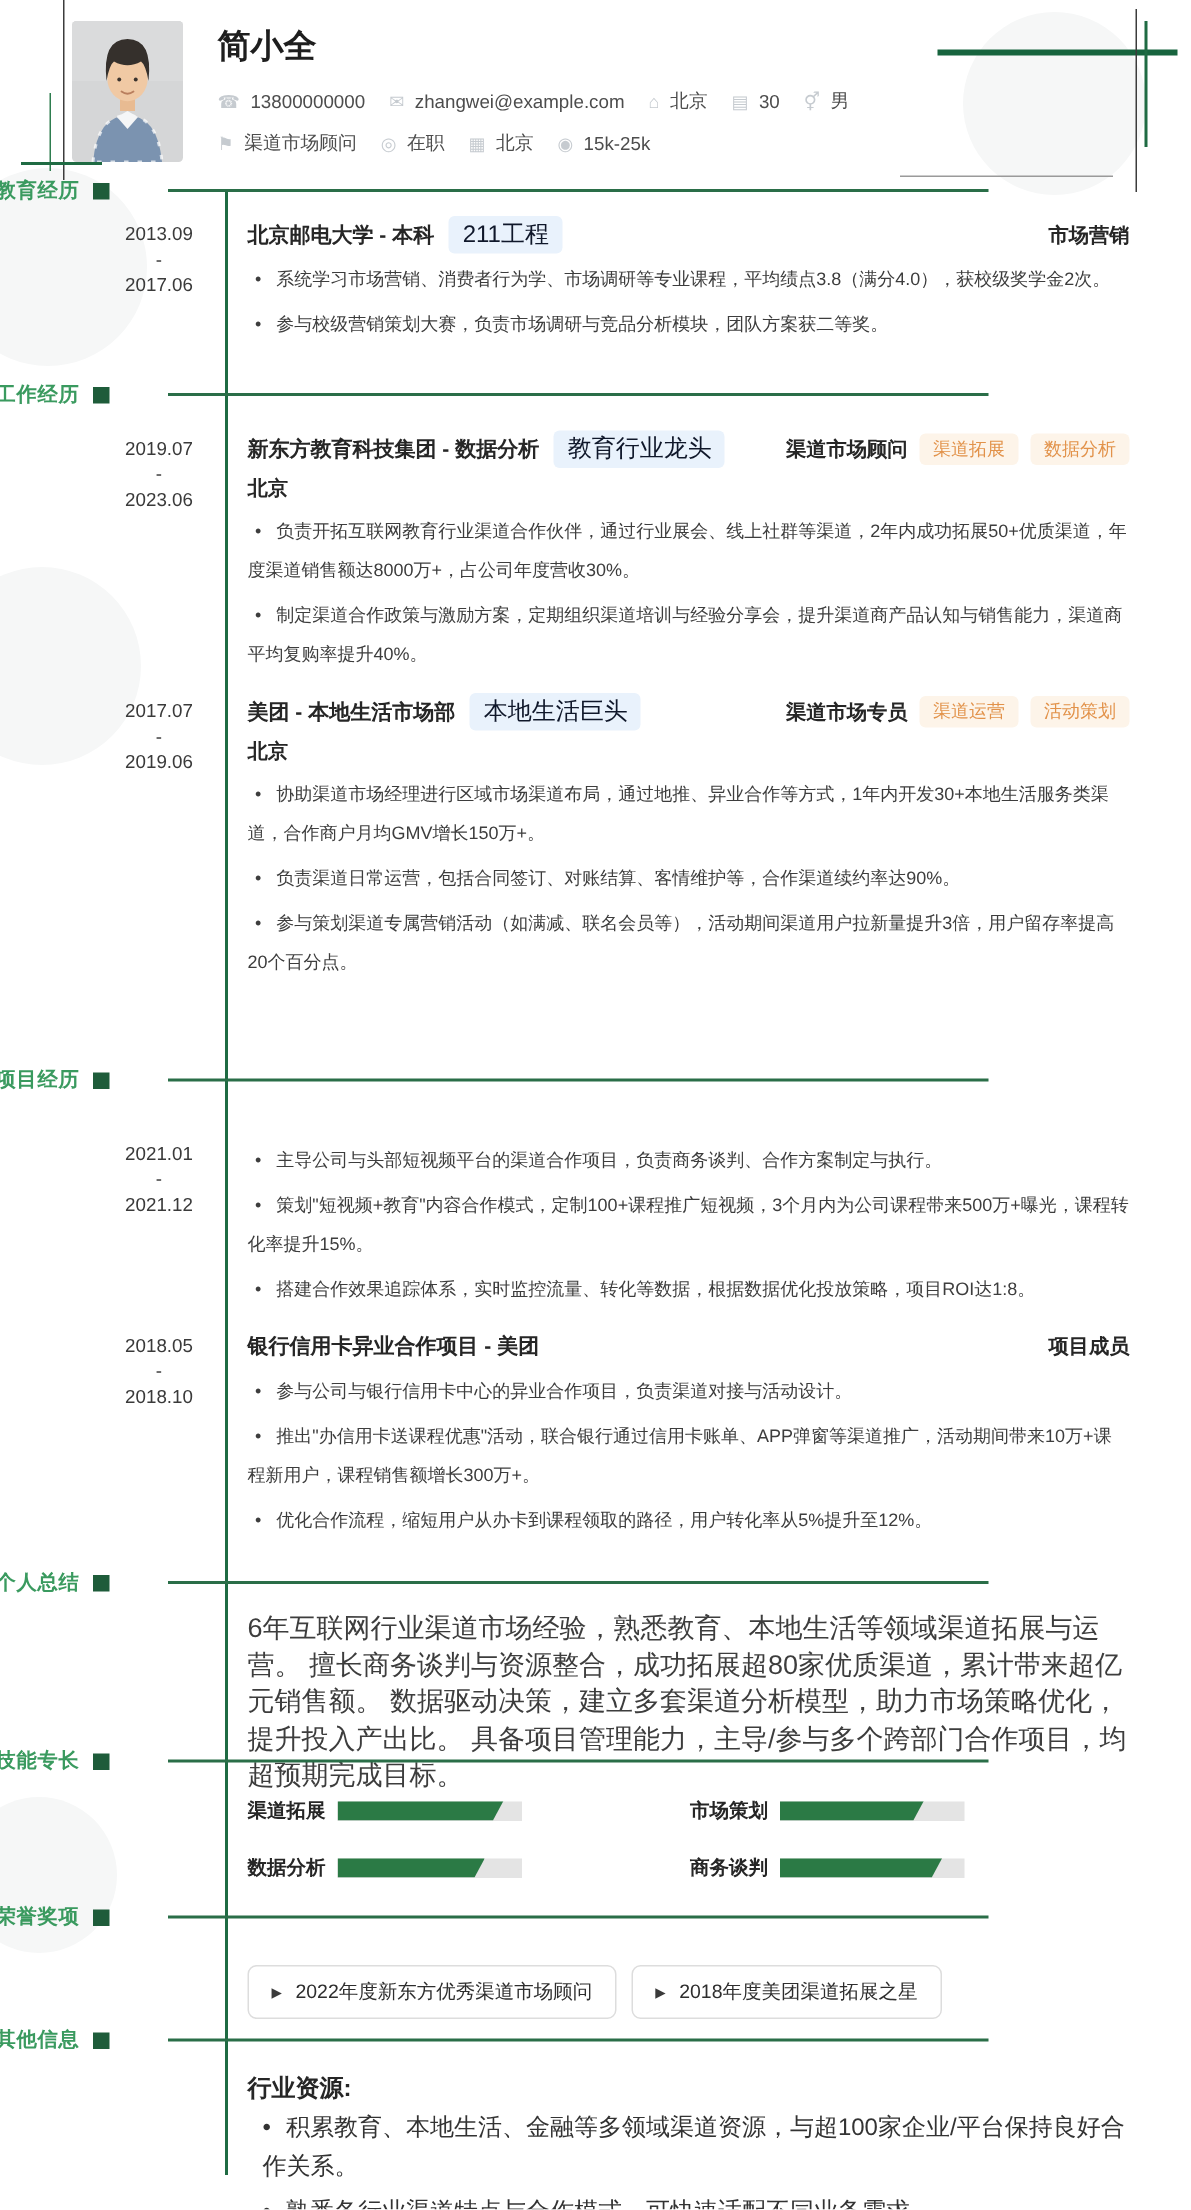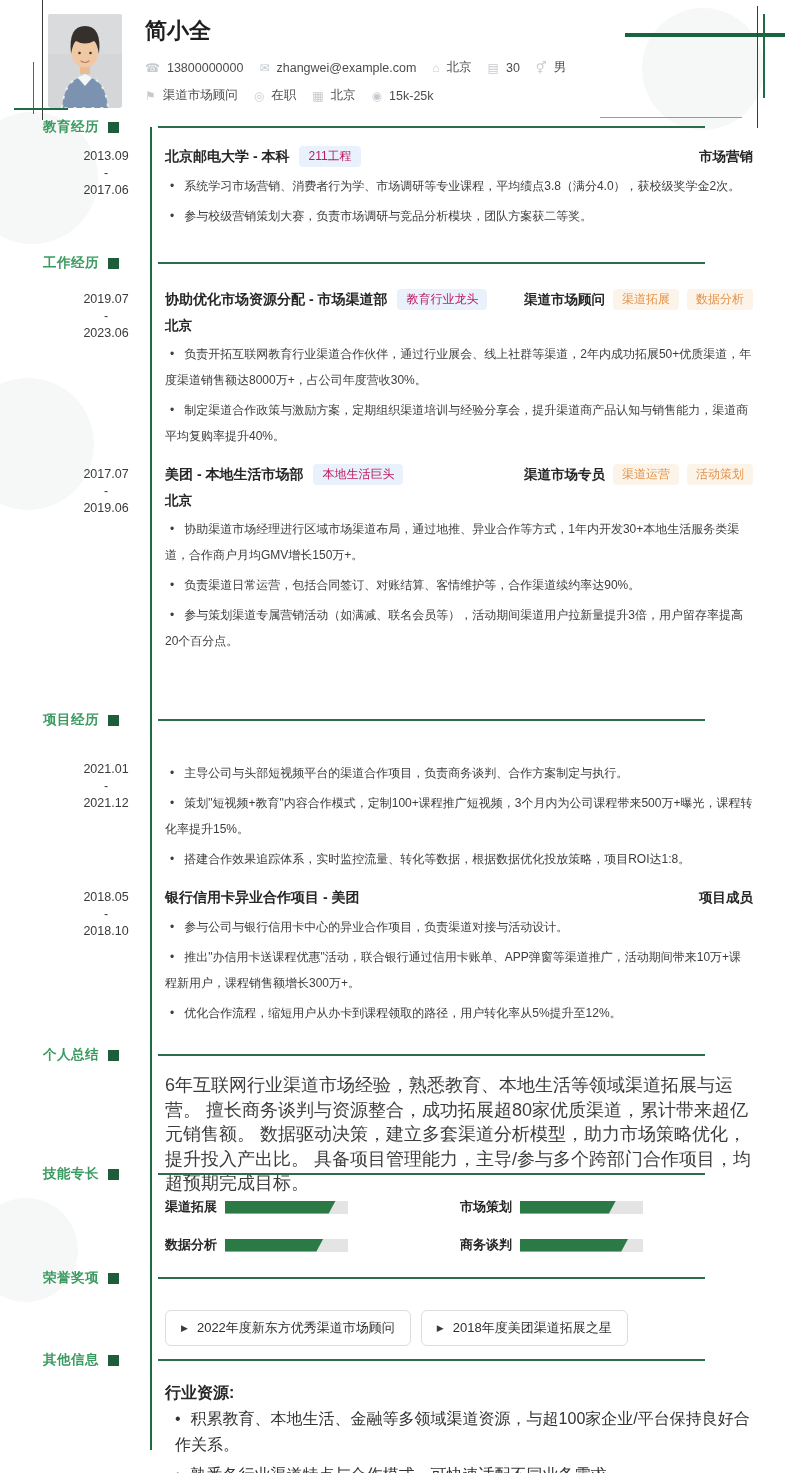--- a/index.html
+++ b/index.html
@@ -30,34 +30,34 @@
 
   .contact{ position:absolute; left:145px; display:flex; gap:16px; align-items:center;
             font-size:12.5px; color:#4d4d4d; white-space:nowrap; }
   .c1{ top:59px; } .c2{ top:87px; }
   .citem{ display:inline-flex; align-items:center; }
   .ci{ color:#c6cbd0; font-size:12px; margin-right:7px; }
 
   .timeline{ position:absolute; left:150px; top:127px; width:2px; height:1323px; background:#1f6b43; }
 
   .sec{ position:absolute; left:0; width:794px; }
-  .sec-head{ position:relative; margin-left:108px; width:597px; display:flex; align-items:center; height:16px;gap:39px; }
+  .sec-head{ position:relative; margin-left:62px; width:597px; display:flex; align-items:center; height:16px;gap:39px; }
   .sec-label{ position:absolute; left:-85px; width:76px; text-align:right;
               font-size:13.5px; font-weight:bold; color:#3a9a5f; letter-spacing:0.5px; }
   .sec-square{ width:11px; height:11px; background:#1e5c3a; flex:none; }
   .sec-rule{ flex:1; height:1.5px; background:#2a6e48; }
   .sec-body{ margin-left:165px; width:588px; }
 
   .entry{ position:relative; }
   .entry + .entry{ margin-top:16px; }
   .dates{ position:absolute; left:-107px; top:1px; width:96px; text-align:center;
           font-size:12.5px; color:#3a3a3a; line-height:17px; }
   .entry-head{ display:flex; align-items:center; gap:10px; height:19px; }
   .entry-title{ font-size:14px; font-weight:bold; color:#262626; white-space:nowrap; }
-  .tag-blue{ font-size:12px; color:#be185d; background:#e9f2fc; padding:2px 9px; border-radius:4px; white-space:nowrap; }
+  .tag-blue{ font-size:16px; color:#0f172a; background:#e9f2fc; padding:2px 9px; border-radius:4px; white-space:nowrap; }
   .entry-right{ margin-left:auto; display:flex; align-items:center; gap:8px; }
   .role{ font-size:13.5px; font-weight:bold; color:#262626; white-space:nowrap; }
   .tag-orange{ font-size:12px; color:#e2924a; background:#fdf4e9; padding:2px 9px; border-radius:4px; white-space:nowrap; }
   .loc{ font-size:13.5px; font-weight:bold; margin-top:8px; color:#262626; line-height:17px; }
 
   ul.bullets{ list-style:none; margin:7px 0 0 0; padding:0; font-size:12px; color:#3d3d3d; }
   .bullets li{ line-height:26px; text-indent:5px; }
   .bullets li + li{ margin-top:4px; }
   .bullets li::before{ content:"•"; margin-right:10px; }
 
@@ -198,21 +198,21 @@
     </div>
     <div class="sec-body" style="padding-top:19px;">
 
       <div class="entry">
         <div class="dates">
           <div>2019.07</div>
           <div>-</div>
           <div>2023.06</div>
         </div>
         <div class="entry-head">
-          <span class="entry-title">协助优化市场资源分配 - 市场渠道部</span>
+          <span class="entry-title">新东方教育科技集团 - 数据分析</span>
           <span class="tag-blue">教育行业龙头</span>
           <span class="entry-right">
             <span class="role">渠道市场顾问</span>
             <span class="tag-orange">渠道拓展</span>
             <span class="tag-orange">数据分析</span>
           </span>
         </div>
         <div class="loc">北京</div>
         <ul class="bullets">
           <li>负责开拓互联网教育行业渠道合作伙伴，通过行业展会、线上社群等渠道，2年内成功拓展50+优质渠道，年度渠道销售额达8000万+，占公司年度营收30%。</li>

